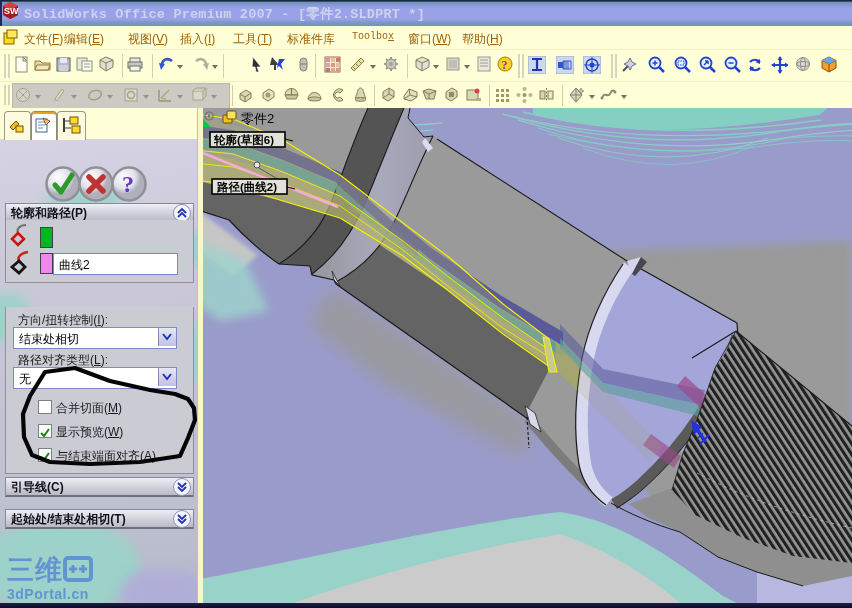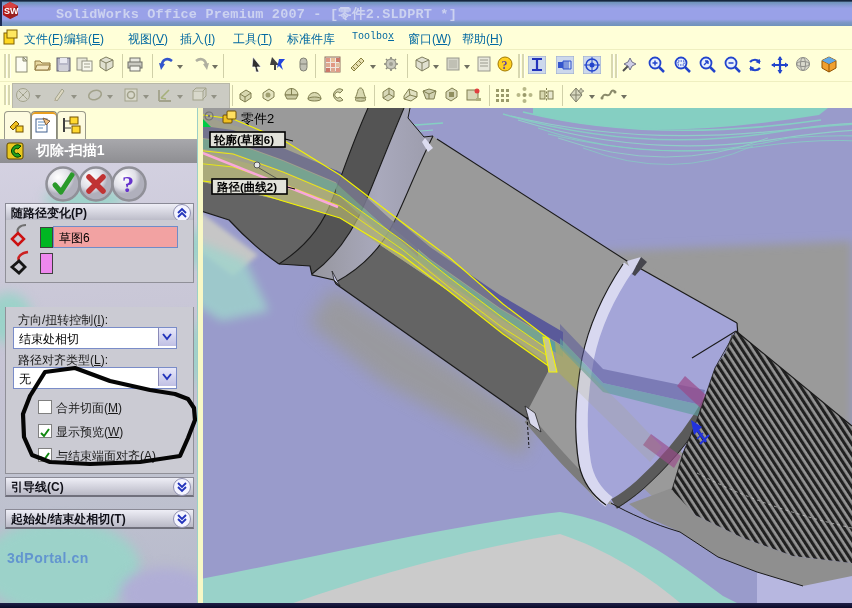--- a/index.html
+++ b/index.html
@@ -1,21 +1,21 @@
 <!DOCTYPE html>
 <html><head><meta charset="utf-8">
 <style>
 html,body{margin:0;padding:0;}
 #app{position:relative;width:852px;height:608px;overflow:hidden;font-family:"Liberation Sans",sans-serif;background:#ffffd8;}
 #titlebar{position:absolute;left:0;top:0;width:852px;height:26px;
  background:linear-gradient(#16263e 0%,#16263e 4%,#7094bc 9%,#8a9cd8 22%,#99a1e8 32%,#99a1e8 74%,#7e98c8 86%,#6f92ba 100%);
  border-left:2px solid #1c2c54;}
-#titletext{position:absolute;left:22px;top:5px;font-family:"Liberation Mono",monospace;font-weight:bold;font-size:13.5px;color:#ccd2f0;letter-spacing:0.2px;white-space:nowrap;margin-left:32px;}
+#titletext{position:absolute;left:22px;top:5px;font-family:"Liberation Mono",monospace;font-weight:bold;font-size:13.5px;color:#ccd2f0;letter-spacing:0.2px;white-space:nowrap;}
 #swlogo{position:absolute;left:2px;top:2px;}
-#menubar{position:absolute;left:0;top:26px;width:692px;height:23px;background:#ffffd8;font-size:12px;color:#0369a1;}
+#menubar{position:absolute;left:0;top:26px;width:692px;height:23px;background:#ffffd8;font-size:12px;color:#a16207;}
 #menubar span.mi{position:absolute;top:5px;}
 #tb1{position:absolute;left:0;top:49px;width:852px;height:32px;background:#ffffd8;border-top:1px solid #efefc0;}
 #tb2{position:absolute;left:0;top:81px;width:852px;height:27px;background:#ffffd8;border-top:1px solid #efefc0;border-bottom:1px solid #caca9e;}
 .grip{position:absolute;width:2px;background:#d8d8b0;border-right:1px solid #fffff0;}
 .sep{position:absolute;width:1px;background:#d0d0a8;}
 .ic{position:absolute;}
 #panel{position:absolute;left:0;top:108px;width:197px;height:496px;
  background:linear-gradient(175deg,#d8d5e6 0%,#cccad9 30%,#c5c3d4 55%,#bfc2cf 75%,#b7b9cc 100%);}
 .blob{position:absolute;border-radius:50%;filter:blur(6px);}
 #tabs{position:absolute;left:0;top:0;width:197px;height:31px;background:#ffffd8;}
@@ -398,27 +398,20 @@
           <path d="M9 2 L16 5 L12 9 Z" fill="#f0c080" stroke="#806040"></path>
         </svg>
   <svg class="ic" style="left:61px;top:8px" width="20" height="18" viewBox="0 0 20 18">
           <line x1="3" y1="2" x2="3" y2="16" stroke="#404040" stroke-width="2"></line>
           <line x1="3" y1="5" x2="10" y2="5" stroke="#404040"></line>
           <line x1="3" y1="12" x2="10" y2="12" stroke="#404040"></line>
           <rect x="9" y="1" width="8" height="7" fill="#ffd830" stroke="#705000"></rect>
           <rect x="11" y="10" width="8" height="7" fill="#ffd830" stroke="#705000"></rect>
         </svg>
  </div>
- <div id="pmhead">
-  <svg class="ic" style="left:5px;top:1px" width="26" height="22" viewBox="0 0 26 22">
-          <rect x="2" y="3" width="16" height="16" rx="2" fill="#e8c820" stroke="#604800"></rect>
-          <path d="M16 6 A6 6 0 1 0 16 16 L13 13 A2.5 2.5 0 1 1 13 9 Z" fill="#20a020" stroke="#004000"></path>
-        </svg>
-  <span style="position:absolute;left:36px;top:3px">切除-扫描1</span>
- </div>
 
 <svg style="position:absolute;left:44px;top:57px" width="104" height="40" viewBox="0 0 104 40">
 <defs>
           <radialGradient id="bg1" cx="0.35" cy="0.3">
             <stop offset="0" stop-color="#ffffff"></stop>
             <stop offset="0.7" stop-color="#e0e0e8"></stop>
             <stop offset="1" stop-color="#b0b0bc"></stop>
           </radialGradient>
         </defs>
 <g>
@@ -433,31 +426,31 @@
 <svg style="position:absolute;left:8px;top:115px;z-index:4" width="24" height="26" viewBox="0 0 24 26">
 <path d="M 18 2 C 12 2 8 6 10 10" stroke="#707070" stroke-width="2" fill="none"></path>
 <path d="M 4 16 L 10 10 L 16 16 L 10 22 Z" fill="none" stroke="#cc1111" stroke-width="2.5"></path>
       </svg>
 <svg style="position:absolute;left:8px;top:142px;z-index:4" width="24" height="26" viewBox="0 0 24 26">
 <path d="M 20 2 C 13 3 9 7 11 11" stroke="#cc2222" stroke-width="2.5" fill="none"></path>
 <path d="M 4 17 L 11 11 L 17 17 L 11 23 Z" fill="none" stroke="#151515" stroke-width="2.8"></path>
       </svg>
 
 <div class="gbar" style="top:95px">
-        <span class="gt">随路径变化(P)</span>
+        <span class="gt">轮廓和路径(P)</span>
         <span class="chev"><svg width="16" height="16" viewBox="0 0 16 16">
             <path d="M 4 8 L 8 4 L 12 8 M 4 12 L 8 8 L 12 12" stroke="#2233bb" stroke-width="1.8" fill="none"></path>
           </svg></span>
       </div>
 <div class="gbody" style="top:112px;height:62px"></div>
 <div class="swatch" style="left:40px;top:119px;background:#00b722"></div>
-<div class="field" style="left:53px;top:118px;width:123px;background:#f2a2a2">
-        <span style="position:absolute;left:5px;top:3px">草图6</span>
+<div class="swatch" style="left:40px;top:145px;background:#ee88ee"></div>
+<div class="field" style="left:53px;top:145px;width:123px;background:#fff">
+        <span style="position:absolute;left:5px;top:3px">曲线2</span>
       </div>
-<div class="swatch" style="left:40px;top:145px;background:#ee88ee"></div>
 
 <div class="gbody" style="top:199px;height:166px"></div>
 <div class="lbl" style="left:18px;top:204px">方向/扭转控制(<u>I</u>):</div>
 <div class="combo" style="top:219px">
         <span style="position:absolute;left:5px;top:3px">结束处相切</span>
         <span class="btn"><svg width="16" height="17" viewBox="0 0 16 17">
             <path d="M 4 6 L 8 11 L 12 6" stroke="#2233bb" stroke-width="2" fill="none"></path>
           </svg></span>
       </div>
 <div class="lbl" style="left:18px;top:244px">路径对齐类型(<u>L</u>):</div>
@@ -619,14 +612,18 @@
 <polygon points="-1,10 8,19 -1,19" fill="#00cc44"></polygon>
 <g transform="translate(19,1)">
           <rect x="1" y="6" width="9" height="8" rx="1" fill="#f0c020" stroke="#705000"></rect>
           <rect x="5" y="2" width="9" height="8" rx="1" fill="#ffe060" stroke="#705000"></rect>
         </g>
 <text x="38" y="15" font-family="Liberation Sans" font-size="13" fill="#000">零件2</text>
 </g>
 </svg>
 <div id="bottombar"></div>
 <div id="wm">
+ <div style="font-size:27px;letter-spacing:1px">三维<svg width="30" height="26" viewBox="0 0 30 26" style="vertical-align:-3px">
+          <rect x="2" y="2" width="26" height="22" rx="3" fill="none" stroke="#5f92d0" stroke-width="4"></rect>
+          <path d="M10 9 L10 17 M6 13 L14 13 M20 9 L20 17 M16 13 L24 13" stroke="#5f92d0" stroke-width="3"></path>
+        </svg></div>
  <div style="font-size:14px;margin-top:-2px;letter-spacing:0.5px">3dPortal.cn</div>
 </div>
 </div>
 </body></html>

